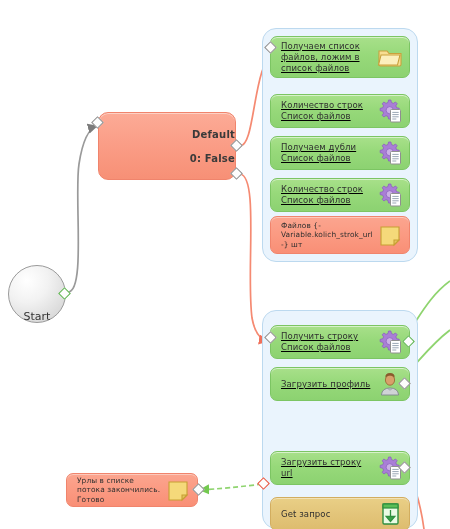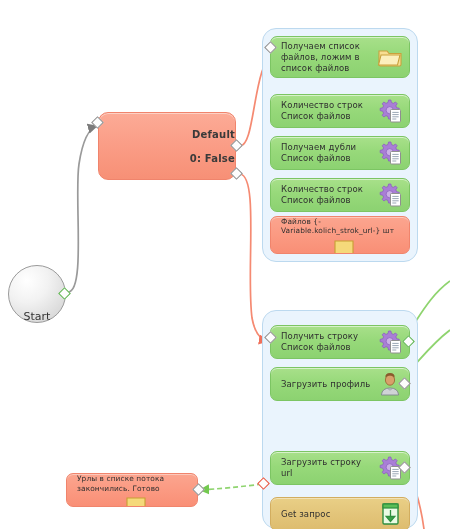--- a/index.html
+++ b/index.html
@@ -44,26 +44,26 @@
     flex:0 0 auto;
     width:26px;height:26px;
     margin-left:4px;
     position:relative;
   }
 
   .green{
     background:linear-gradient(180deg,#a8e08a 0%,#97d97a 45%,#8cd271 100%);
     border:1px solid #7cc563;
     box-shadow:inset 0 1px 0 rgba(255,255,255,.55);
+    text-decoration:underline;
   }
   .salmon{
     background:linear-gradient(180deg,#fba58f 0%,#fb9a82 50%,#f98f76 100%);
     border:1px solid #f0846c;
     box-shadow:inset 0 1px 0 rgba(255,255,255,.4);
-    flex-direction:column;
   }
   .amber{
     background:linear-gradient(180deg,#e9cf86 0%,#e3c57a 50%,#ddbc6e 100%);
     border:1px solid #d2ad5f;
     box-shadow:inset 0 1px 0 rgba(255,255,255,.4);
   }
 
   
   #node-default{
     position:absolute;

